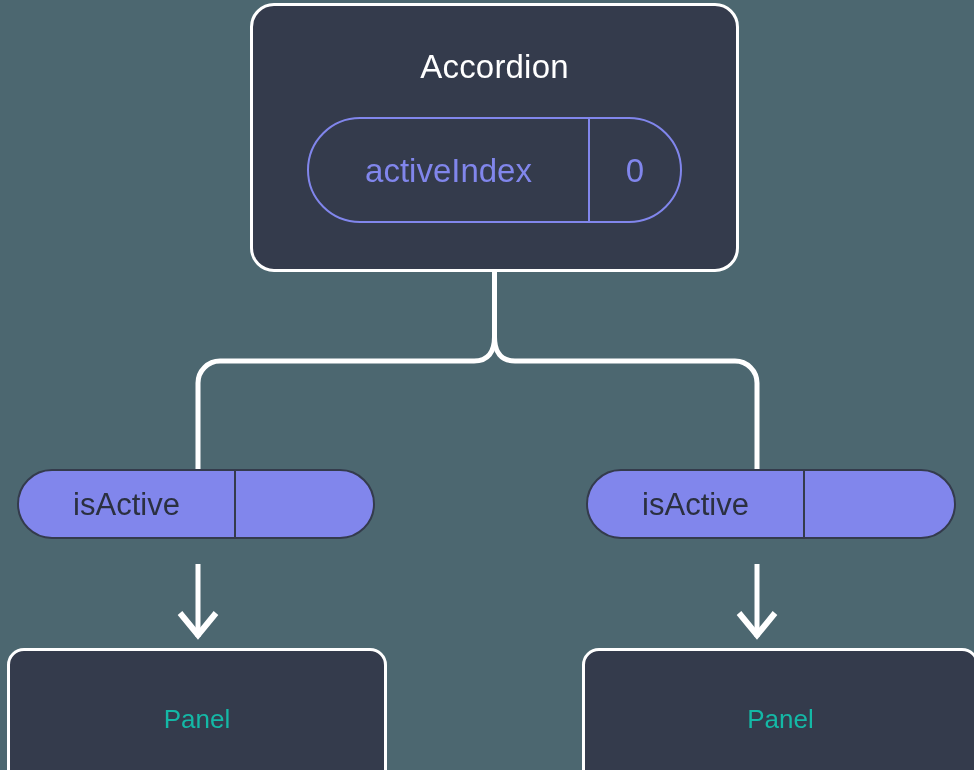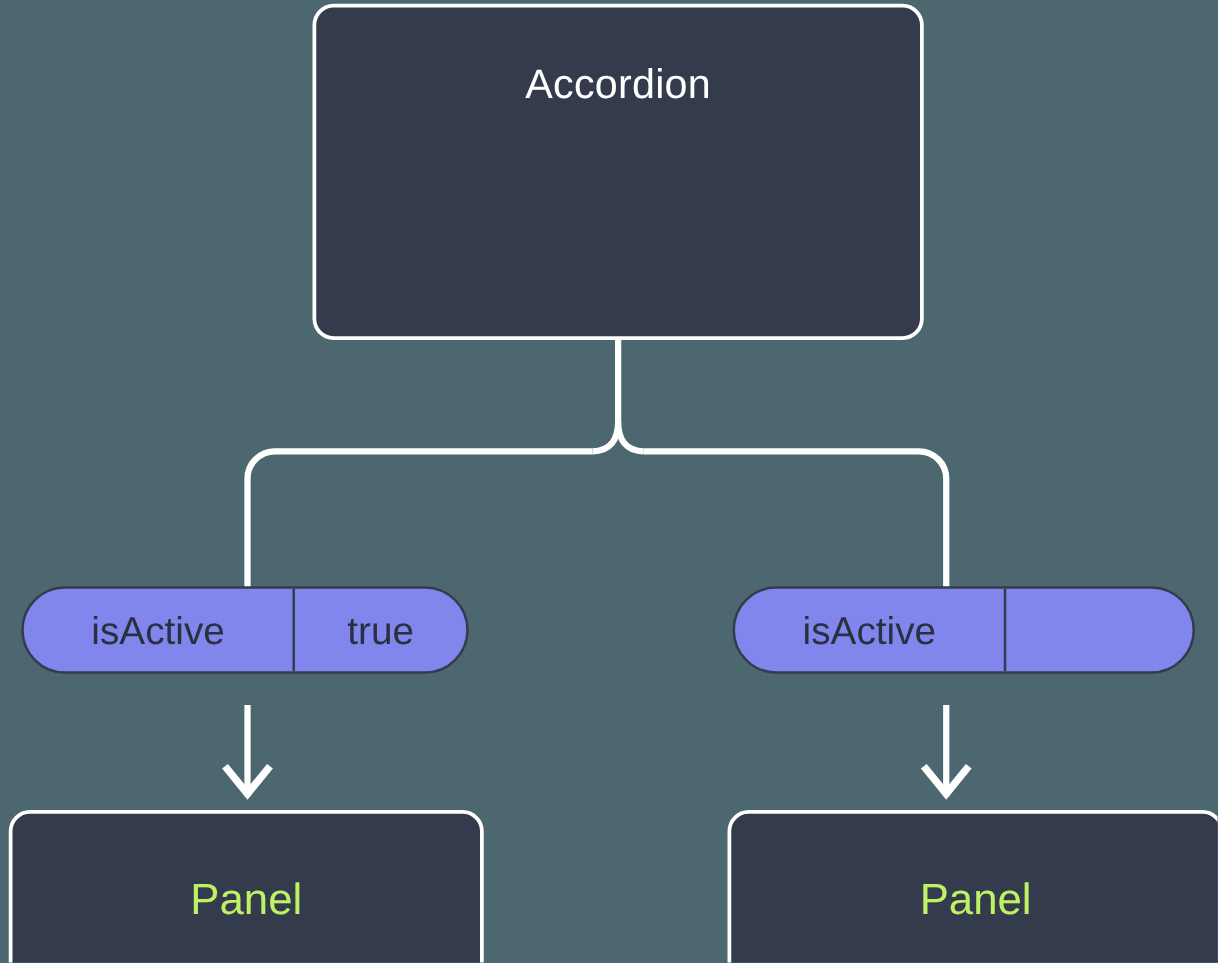--- a/index.html
+++ b/index.html
@@ -40,20 +40,21 @@
     display: flex;
     flex-direction: column;
     align-items: center;
   }
   #accordion-node {
     left: 250px;
     top: 3px;
     width: 489px;
     height: 269px;
     justify-content: flex-start;
+    border-radius: 24px;
   }
   .card-title {
     color: #ffffff;
     font-size: 33px;
     font-weight: 500;
     letter-spacing: 0.2px;
     line-height: 1;
     margin-top: 44px;
     white-space: nowrap;
   }
@@ -141,22 +142,22 @@
     justify-content: center;
   }
   #panel-right {
     left: 582px;
     top: 648px;
     width: 397px;
     height: 150px;
     justify-content: center;
   }
   .panel-title {
-    color: #bef264;
-    font-size: 35px;
+    color: #14b8a6;
+    font-size: 26px;
     font-weight: 500;
     line-height: 1;
     margin-top: -8px;
     white-space: nowrap;
   }
 </style>
 </head>
 <body>
 
 <div id="stage">
@@ -181,24 +182,27 @@
     <g fill="none" stroke="#ffffff" stroke-width="6" stroke-linecap="butt" stroke-linejoin="miter">
       <path d="M 180 613 L 198 635 L 216 613"></path>
       <path d="M 739 613 L 757 635 L 775 613"></path>
     </g>
   </svg>
 
   <div class="card" id="accordion-node">
     <div class="card-title">Accordion</div>
   </div>
 
+  <div id="state-pill">
+    <div class="pill-key">activeIndex</div>
+    <div class="pill-val">0</div>
+  </div>
 
   <div class="prop-pill" id="prop-pill-left">
     <div class="pill-key">isActive</div>
-    <div class="pill-val">true</div>
   </div>
 
   <div class="card" id="panel-left">
     <div class="panel-title">Panel</div>
   </div>
 
   <div class="prop-pill" id="prop-pill-right">
     <div class="pill-key">isActive</div>
   </div>
 

